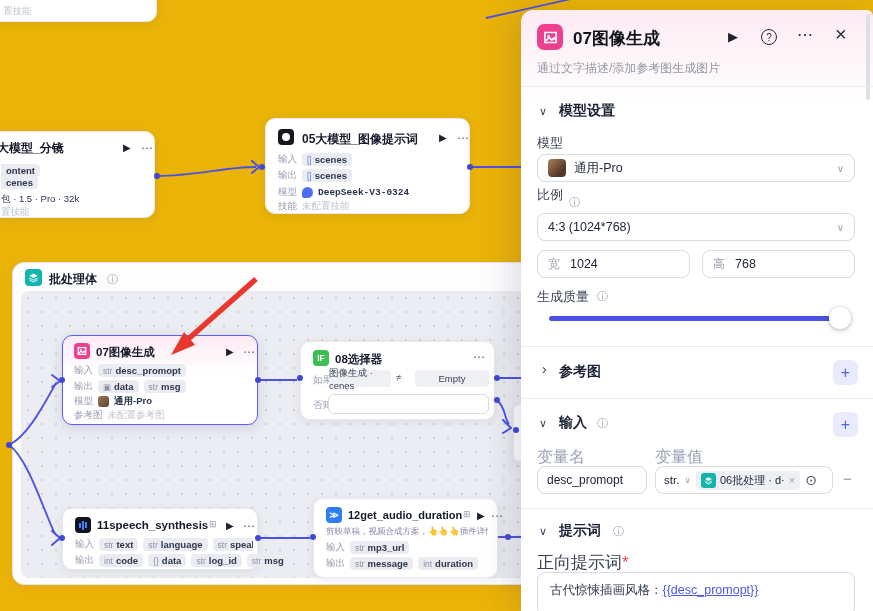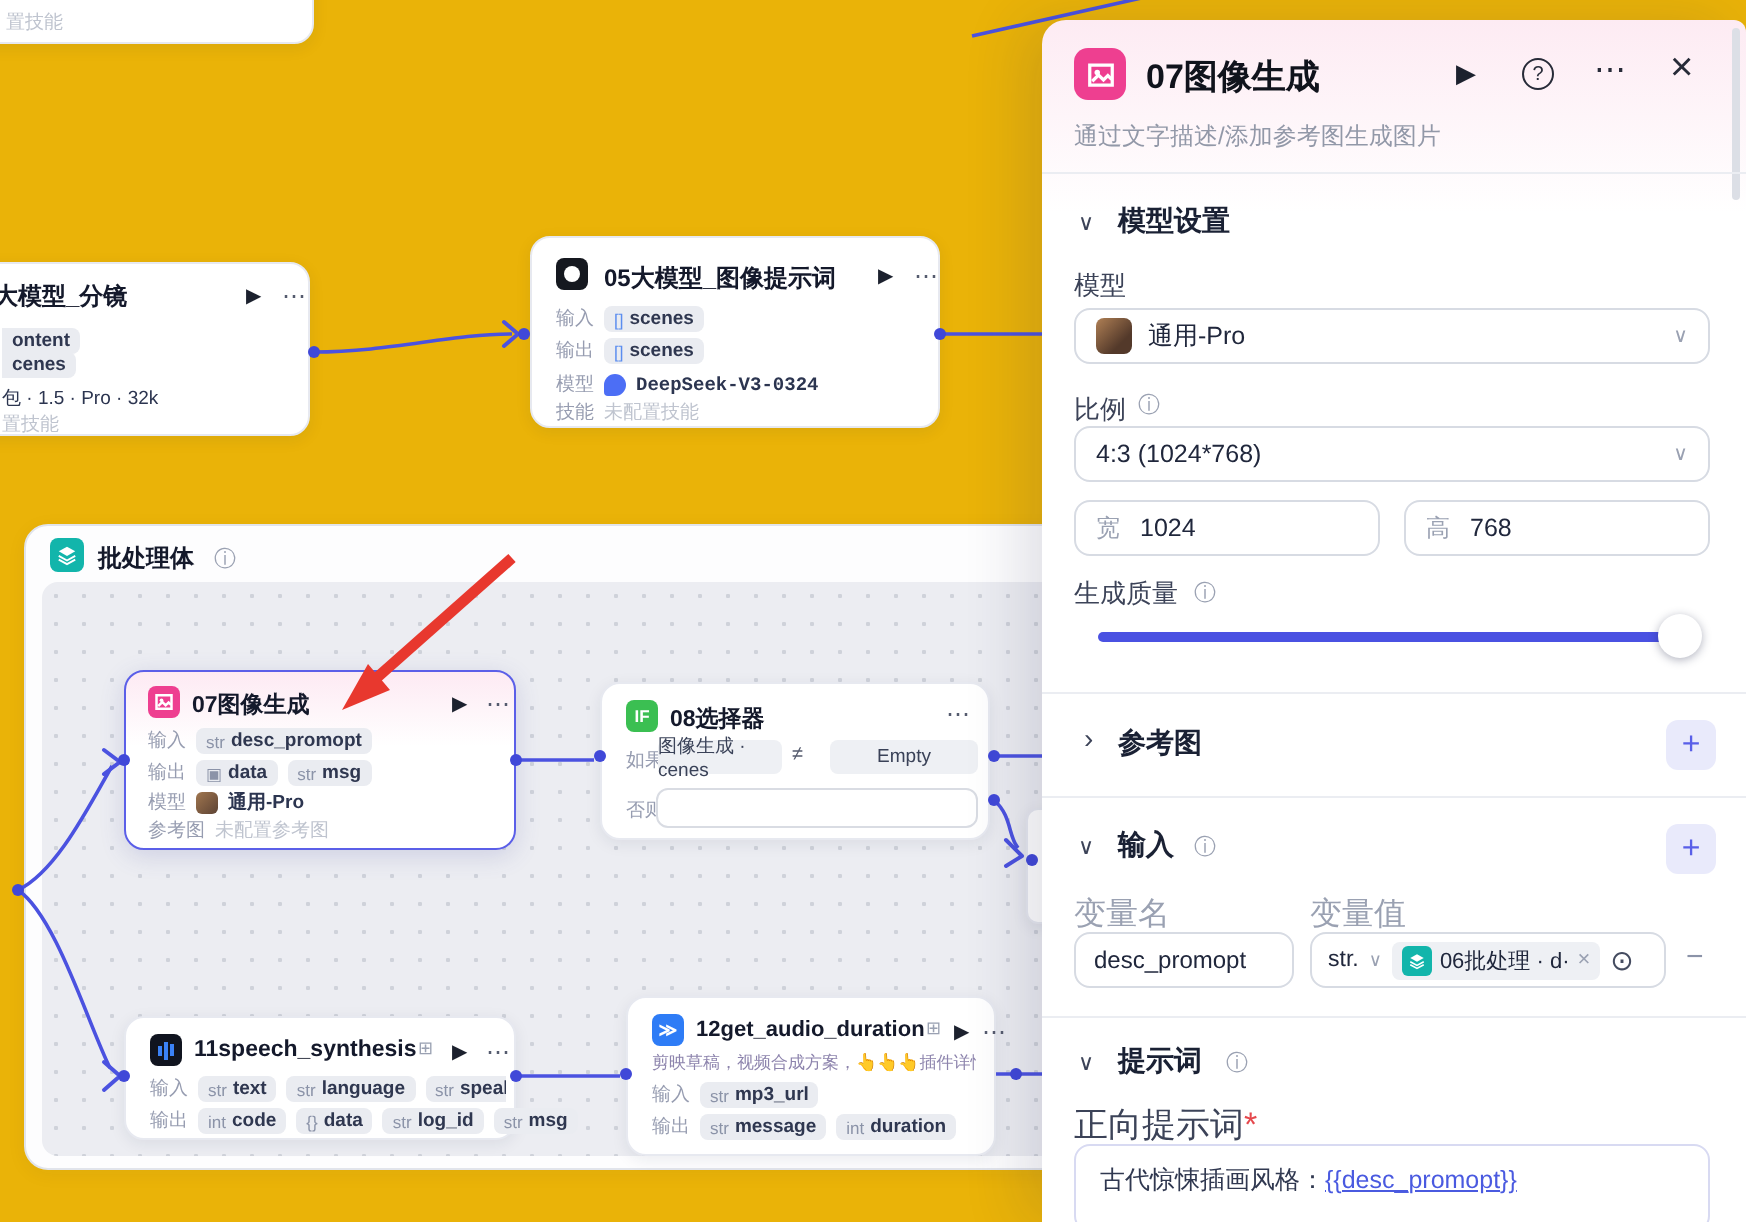--- a/index.html
+++ b/index.html
@@ -310,21 +310,21 @@
       <span class="psection" style="left:38px; top:92px;">模型设置</span>
     </div>
 
     <span class="plabel" style="left:16px; top:124px;">模型</span>
     <div class="select" style="top:144px;">
       <span style="width:18px;height:18px;border-radius:4px;background:linear-gradient(135deg,#b08055,#53392a 70%);margin-right:8px;"></span>
       <span>通用-Pro</span>
       <span class="dd">∨</span>
     </div>
 
-    <span class="plabel" style="left:16px; top:186px;">比例</span>
+    <span class="plabel" style="left:16px; top:176px;">比例</span>
     <span class="abs info" style="left:48px; top:185px;">ⓘ</span>
     <div class="select" style="top:203px;">
       <span>4:3 (1024*768)</span>
       <span class="dd">∨</span>
     </div>
 
     <div class="select" style="left:16px; top:240px; width:153px;">
       <span style="color:#9aa1b2; margin-right:10px; font-size:12px;">宽</span>
       <span>1024</span>
     </div>

